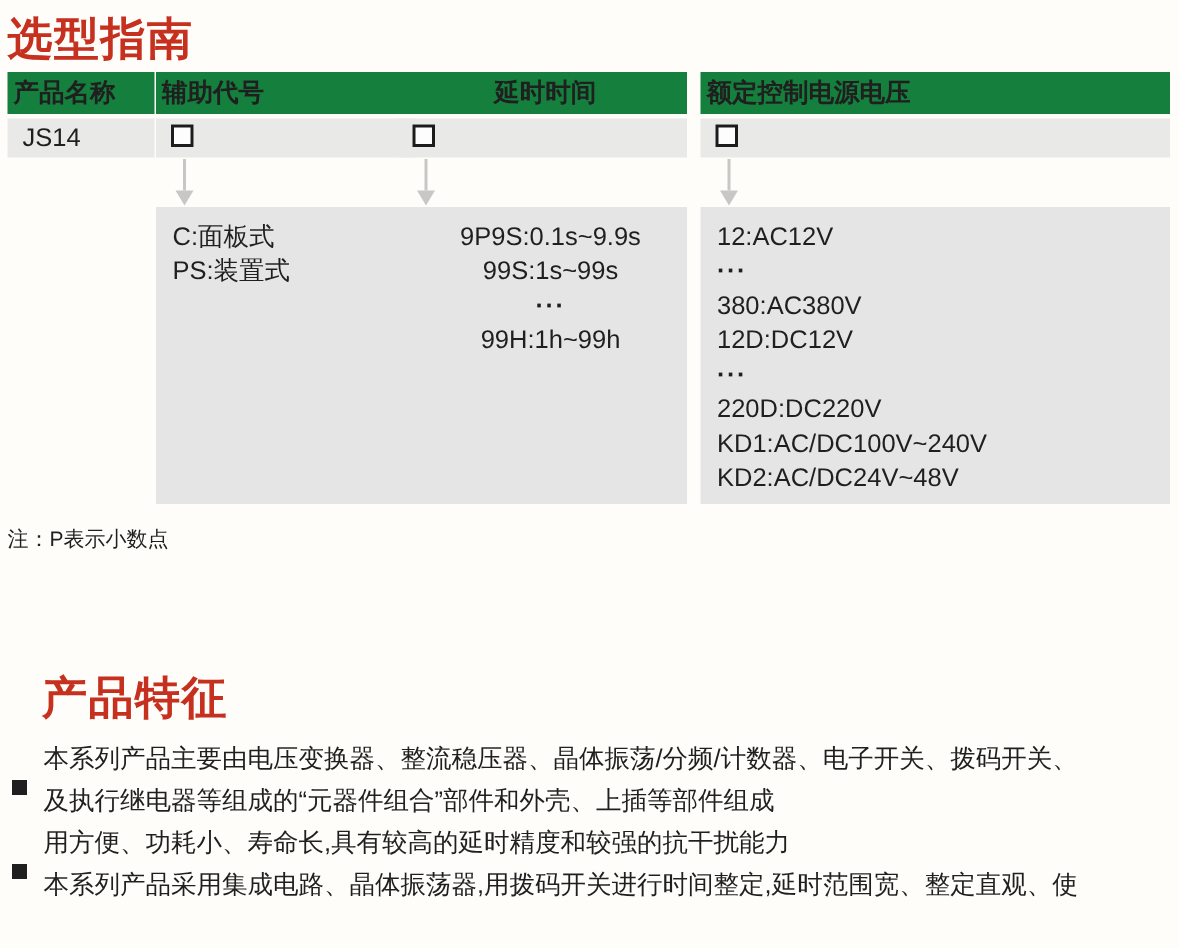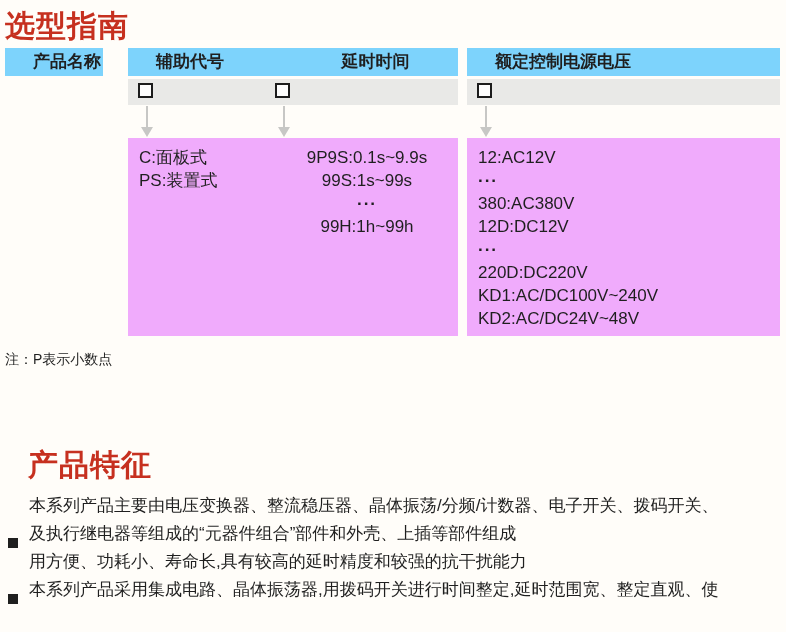--- a/index.html
+++ b/index.html
@@ -17,23 +17,23 @@
     position:absolute; left:5px;
     font-size:30px; font-weight:bold; color:#c6301f;
     letter-spacing:1px;
   }
   #guide-title { top:6px; }
   #features-title { top:445px;margin-left:23px; }
 
   .col { position:absolute; top:48px; height:288px; }
   .hdr {
     position:absolute; top:0; left:0; right:0; height:28px;
-    background:#7dd3fc;
+    background:#15803d;
     font-size:17px; font-weight:bold; line-height:28px;
-    padding-left:28px; white-space:nowrap; overflow:hidden;
+    padding-left:4px; white-space:nowrap; overflow:hidden;
   }
   .val {
     position:absolute; top:31px; left:0; right:0; height:26px;
     background:#e9e9e7;
   }
   .product-name {
     font-size:17px; line-height:26px; padding-left:10px;
   }
   .checkbox {
     position:absolute; left:10px; top:4px;
@@ -46,53 +46,56 @@
   }
   .arrow-head {
     position:absolute; top:79px; left:13px;
     width:0; height:0;
     border-left:6px solid transparent;
     border-right:6px solid transparent;
     border-top:10px solid #c7c7c5;
   }
   .detail {
     position:absolute; top:90px; left:0; right:0; height:198px;
-    background:#f0abfc;
+    background:#e5e5e5;
     padding:8px 0 0 11px;
     font-size:17px; line-height:23px; white-space:nowrap; overflow:hidden;
   }
   .dots { letter-spacing:1px; font-weight:bold; }
 
   #note {
     position:absolute; left:5px; top:351px;
     font-size:14px;
   }
 
   .bullets { position:absolute; left:6px; top:492px; width:774px; }
-  .bullet { display:flex; align-items:flex-end; }
+  .bullet { display:flex; align-items:center; }
   .bullet-marker {
     flex:0 0 auto;
     width:10px; height:10px; background:#1f1f1f;
     margin:9px 11px 0 2px;
   }
   .bullet-text { font-size:17px; line-height:28px; }
   .bullet-text span { display:block; white-space:nowrap; }
 </style>
 </head>
 <body>
 
 <div class="page">
 
   <div class="section-title" id="guide-title">选型指南</div>
 
   <div class="col" style="left:5px; width:98px;">
     <div class="hdr">产品名称</div>
+    <div class="val">
+      <div class="product-name">JS14</div>
+    </div>
   </div>
 
-  <div class="col" style="left:128px; width:172px;">
+  <div class="col" style="left:104px; width:172px;">
     <div class="hdr">辅助代号</div>
     <div class="val">
       <span class="checkbox"></span>
     </div>
     <div class="arrow-line"></div>
     <div class="arrow-head"></div>
     <div class="detail">
       <div>C:面板式</div>
       <div>PS:装置式</div>
     </div>

